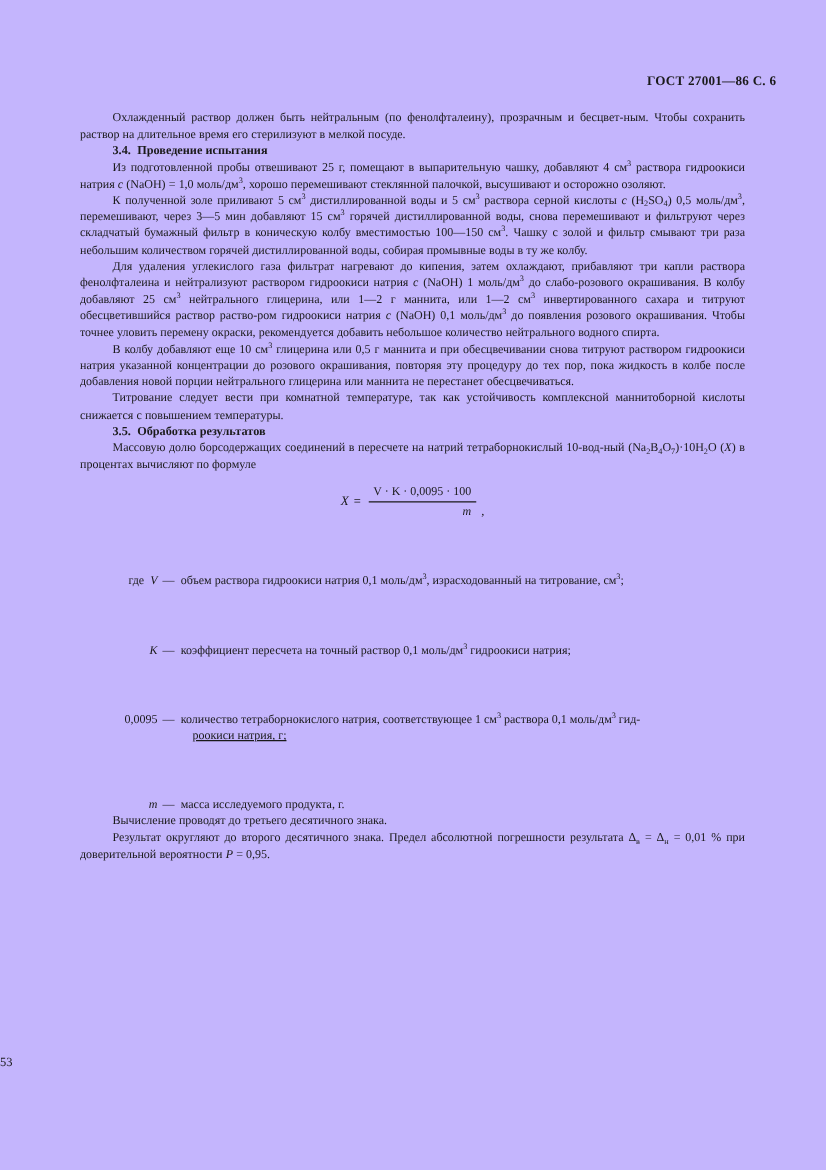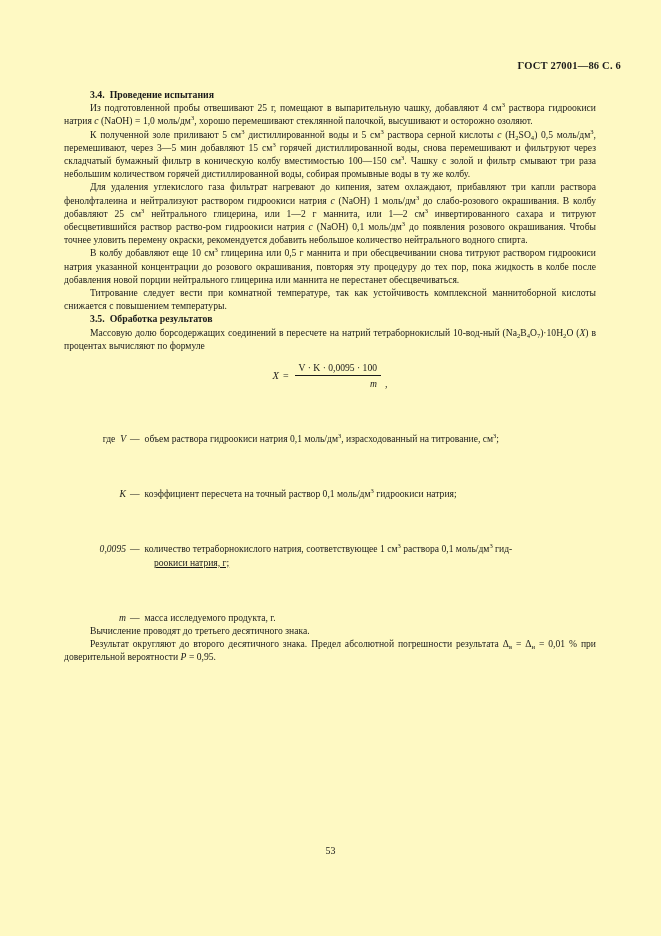--- a/index.html
+++ b/index.html
@@ -15,21 +15,21 @@
     font-family: "Liberation Serif", "DejaVu Serif", serif;
     color: #1a1a1a;
     overflow: hidden;
   }
   .page {
     position: absolute;
     left: 0;
     top: 0;
     width: 661px;
     height: 936px;
-    background: #fef9c3;
+    background: #c4b5fd;
   }
   
   .running-head {
     position: absolute;
     top: 60px;
     right: 40px;
     font-size: 10.5px;
     font-weight: bold;
     letter-spacing: 0.2px;
     white-space: nowrap;
@@ -122,21 +122,21 @@
     margin-top: 42px;
   }
   .defrow .sym {
     flex: 0 0 auto;
     text-align: right;
     padding-right: 4px;
     white-space: nowrap;
   }
   .defrow.v .sym  { width: 62px; }
   .defrow.k .sym  { width: 62px; }
-  .defrow.c .sym  { width: 62px; font-style: italic; }
+  .defrow.c .sym  { width: 62px; }
   .defrow.m .sym  { width: 62px; }
   .defrow .dsh {
     flex: 0 0 auto;
     padding-right: 5px;
   }
   .defrow .txt {
     flex: 1 1 auto;
     text-align: justify;
   }
   .cont-indent {
@@ -144,33 +144,34 @@
     font-size: 9.6px;
     line-height: 13.2px;
     text-decoration: underline;
   }
   
   .folio {
     position: absolute;
     left: 0;
     right: 0;
     top: 845px;
-    text-align: center;
+    text-align: left;
     font-size: 10px;
   }
 </style>
 </head>
 <body>
 
 <div class="page">
 
   <div class="running-head">ГОСТ 27001—86 С. 6</div>
 
   <div class="body-col">
 
+    <p class="t">Охлажденный раствор должен быть нейтральным (по фенолфталеину), прозрачным и бесцвет-ным. Чтобы сохранить раствор на длительное время его стерилизуют в мелкой посуде.</p>
 
     <h3 class="sec"><span class="sec-num">3.4.</span><span>Проведение испытания</span></h3>
 
     <p class="t"><span>Из подготовленной пробы отвешивают 25 г, помещают в выпарительную чашку, добавляют 4 см</span><sup>3</sup><span> раствора гидроокиси натрия </span><i>с</i><span> (NaOH) = 1,0 моль/дм</span><sup>3</sup><span>, хорошо перемешивают стеклянной палочкой, высушивают и осторожно озоляют.</span></p>
 
 
     <p class="t"><span>К полученной золе приливают 5 см</span><sup>3</sup><span> дистиллированной воды и 5 см</span><sup>3</sup><span> раствора серной кислоты </span><i>с</i><span> (H</span><sub>2</sub><span>SO</span><sub>4</sub><span>) 0,5 моль/дм</span><sup>3</sup><span>, перемешивают, через 3—5 мин добавляют 15 см</span><sup>3</sup><span> горячей дистиллированной воды, снова перемешивают и фильтруют через складчатый бумажный фильтр в коническую колбу вместимостью 100—150 см</span><sup>3</sup><span>. Чашку с золой и фильтр смывают три раза небольшим количеством горячей дистиллированной воды, собирая промывные воды в ту же колбу.</span></p>
 
     <p class="t"><span>Для удаления углекислого газа фильтрат нагревают до кипения, затем охлаждают, прибавляют три капли раствора фенолфталеина и нейтрализуют раствором гидроокиси натрия </span><i>с</i><span> (NaOH) 1 моль/дм</span><sup>3</sup><span> до слабо-розового окрашивания. В колбу добавляют 25 см</span><sup>3</sup><span> нейтрального глицерина, или 1—2 г маннита, или 1—2 см</span><sup>3</sup><span> инвертированного сахара и титруют обесцветившийся раствор раство-ром гидроокиси натрия </span><i>с</i><span> (NaOH) 0,1 моль/дм</span><sup>3</sup><span> до появления розового окрашивания. Чтобы точнее уловить перемену окраски, рекомендуется добавить небольшое количество нейтрального водного спирта.</span></p>
 

